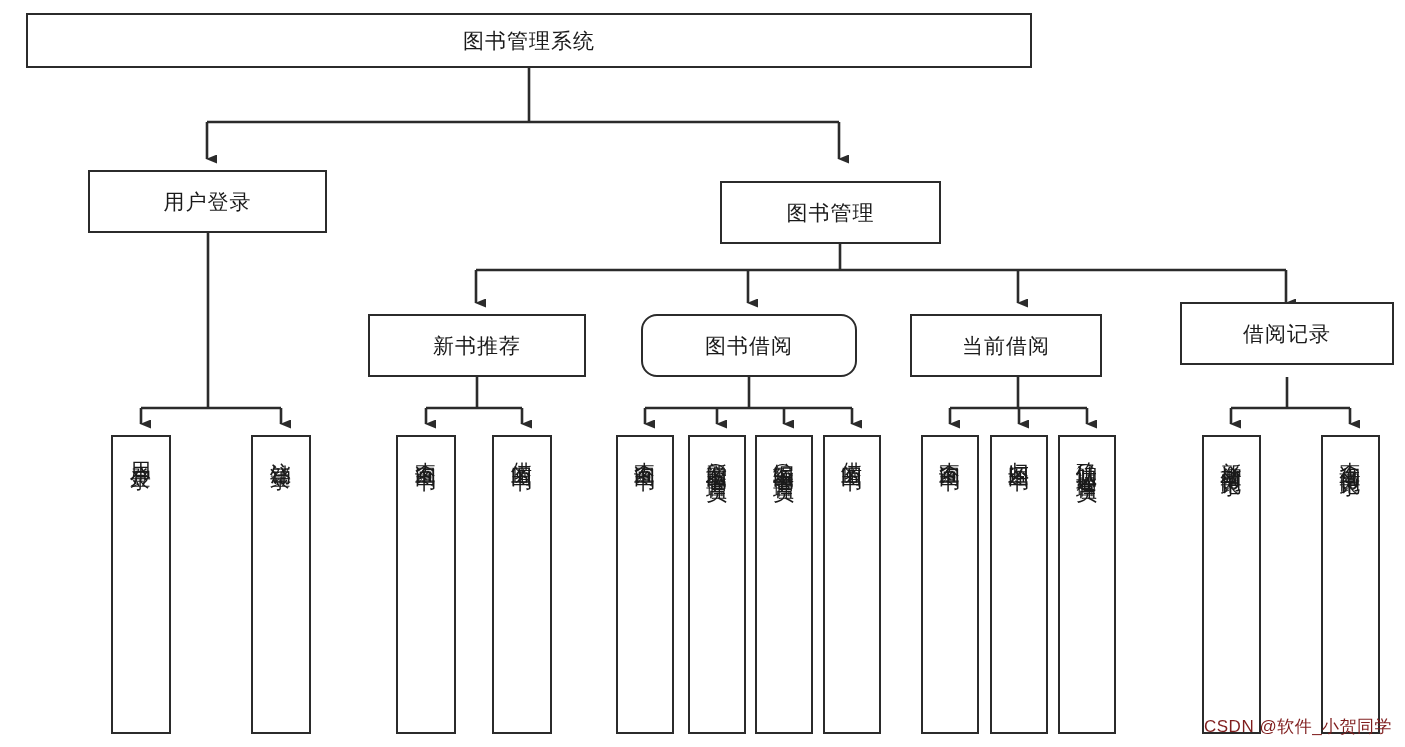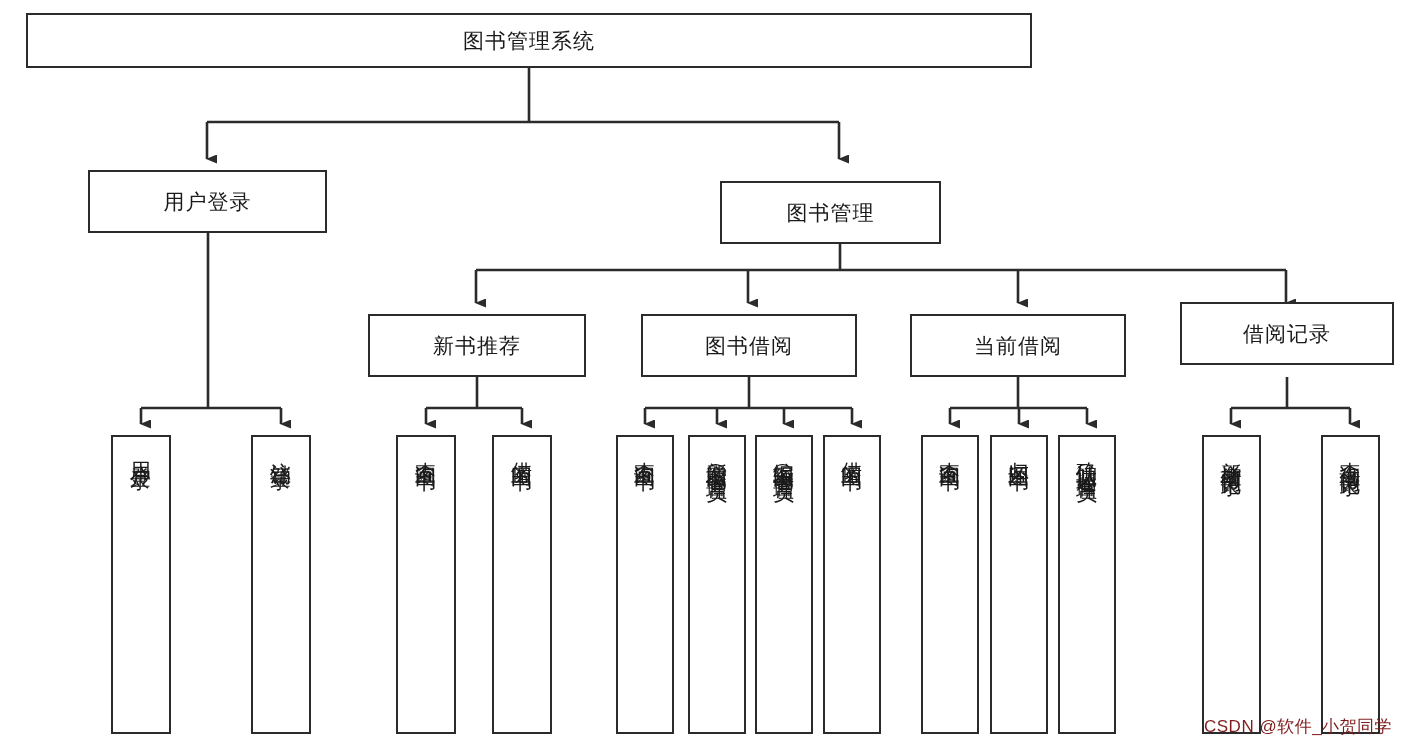--- a/index.html
+++ b/index.html
@@ -67,24 +67,24 @@
       </div>
       <div class="node horizontal" style="left: 80px; top: 170px; width: 239px; height: 63px;">
         <span class="node-label">用户登录</span>
       </div>
       <div class="node horizontal" style="left: 712px; top: 181px; width: 221px; height: 63px;">
         <span class="node-label">图书管理</span>
       </div>
       <div class="node horizontal" style="left: 360px; top: 314px; width: 218px; height: 63px;">
         <span class="node-label">新书推荐</span>
       </div>
-      <div class="node horizontal" style="left: 633px; top: 314px; width: 216px; height: 63px;">
+      <div class="node horizontal" style="left: 633px; top: 314px; width: 216px; height: 63px; border-radius: 16px;">
         <span class="node-label">图书借阅</span>
       </div>
-      <div class="node horizontal" style="left: 902px; top: 314px; width: 216px; height: 63px;">
+      <div class="node horizontal" style="left: 902px; top: 314px; width: 192px; height: 63px;">
         <span class="node-label">当前借阅</span>
       </div>
       <div class="node horizontal" style="left: 1172px; top: 302px; width: 214px; height: 63px;">
         <span class="node-label">借阅记录</span>
       </div>
       <div class="node vertical" style="left: 103px; top: 435px; width: 60px; height: 299px;">
         <span class="node-label">用户登录</span>
       </div>
       <div class="node vertical" style="left: 243px; top: 435px; width: 60px; height: 299px;">
         <span class="node-label">注销登录</span>

